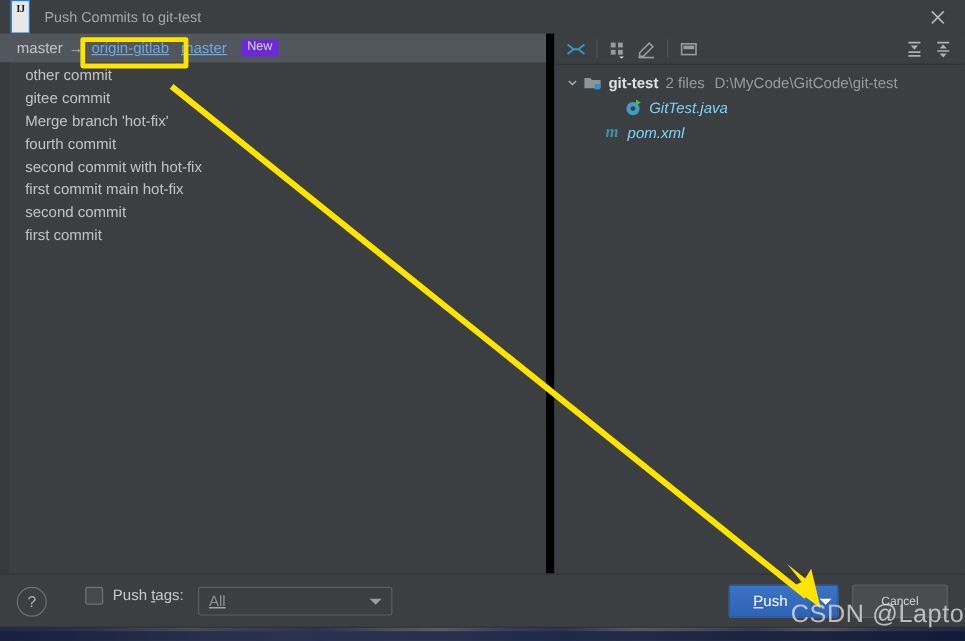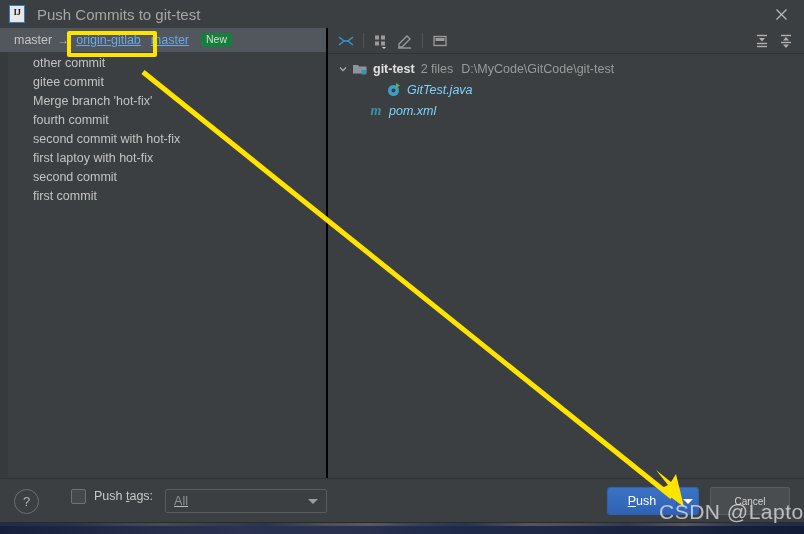--- a/index.html
+++ b/index.html
@@ -49,60 +49,60 @@
 
   
   #titlebar {
     position: relative;
     height: 28px;
     background: #3c3f41;
     display: flex;
     align-items: center;
   }
   #ij-logo {
-    width: 16px; height: 18px;
+    width: 16px; height: 28px;
     margin-left: 9px;
     border: 1.5px solid #2d7fd4;
     background: #e8e8e8;
     color: #1f1f1f;
     font-family: "Liberation Serif", serif;
     font-size: 9px;
     font-weight: bold;
     line-height: 13px;
     text-align: center;
     letter-spacing: -0.5px;
     box-sizing: border-box;
     flex: none;
   }
   #title-text {
     margin-left: 12px;
-    font-size: 15px;
+    font-size: 12px;
     color: #a6a6a6;
   }
   #close-btn {
     position: absolute;
     right: 8px; top: 4px;
     width: 30px; height: 20px;
     display: flex; align-items: center; justify-content: center;
     cursor: default;
   }
   #close-btn svg { display: block; }
 
   
   #body-area {
     position: relative;
     height: 450px;
     display: flex;
     background: #3c3f41;
   }
   #left-pane {
-    width: 328px;
-    background: #3c3f41;
-    position: relative;
-    border-right: 2px solid #000000;
+    width: 462px;
+    background: #3c3f41;
+    position: relative;
+    border-right: 7px solid #000000;
     box-sizing: border-box;
   }
   #right-pane {
     flex: 1;
     background: #3c3f41;
     position: relative;
   }
 
   
   #branch-row {
@@ -123,21 +123,21 @@
     font-size: 12px;
   }
   .branch-link {
     color: #6aa8e8;
     text-decoration: underline;
   }
   #remote-branch-link { padding: 0 2px; }
   #target-branch-link { margin-left: 8px; }
   #new-badge {
     margin-left: 12px;
-    background: #15803d;
+    background: #6d28d9;
     color: #d8d8d8;
     font-size: 10.5px;
     padding: 1px 5px 2px 5px;
     border-radius: 2px;
     line-height: 1;
   }
   
   #highlight-box {
     position: absolute;
     left: 67px;
@@ -151,21 +151,21 @@
     pointer-events: none;
   }
 
   
   #commit-list {
     padding-top: 2px;
   }
   .commit-row {
     height: 19px;
     line-height: 19px;
-    padding-left: 33px;
+    padding-left: 21px;
     font-size: 12.5px;
     color: #c3c3c3;
     white-space: nowrap;
   }
   #left-edge-strip {
     position: absolute;
     left: 0; top: 24px; bottom: 0;
     width: 8px;
     background: #373a3c;
   }
@@ -391,21 +391,21 @@
       </div>
 
       <div id="left-edge-strip"></div>
 
       <div id="commit-list">
         <div class="commit-row">other commit</div>
         <div class="commit-row">gitee commit</div>
         <div class="commit-row">Merge branch 'hot-fix'</div>
         <div class="commit-row">fourth commit</div>
         <div class="commit-row">second commit with hot-fix</div>
-        <div class="commit-row">first laptoy with hot-fix</div>
+        <div class="commit-row">first commit main hot-fix</div>
         <div class="commit-row">second commit</div>
         <div class="commit-row">first commit</div>
       </div>
     </div>
 
     <div id="right-pane">
 
       <div id="tree-toolbar">
 
         <div class="tb-btn">

